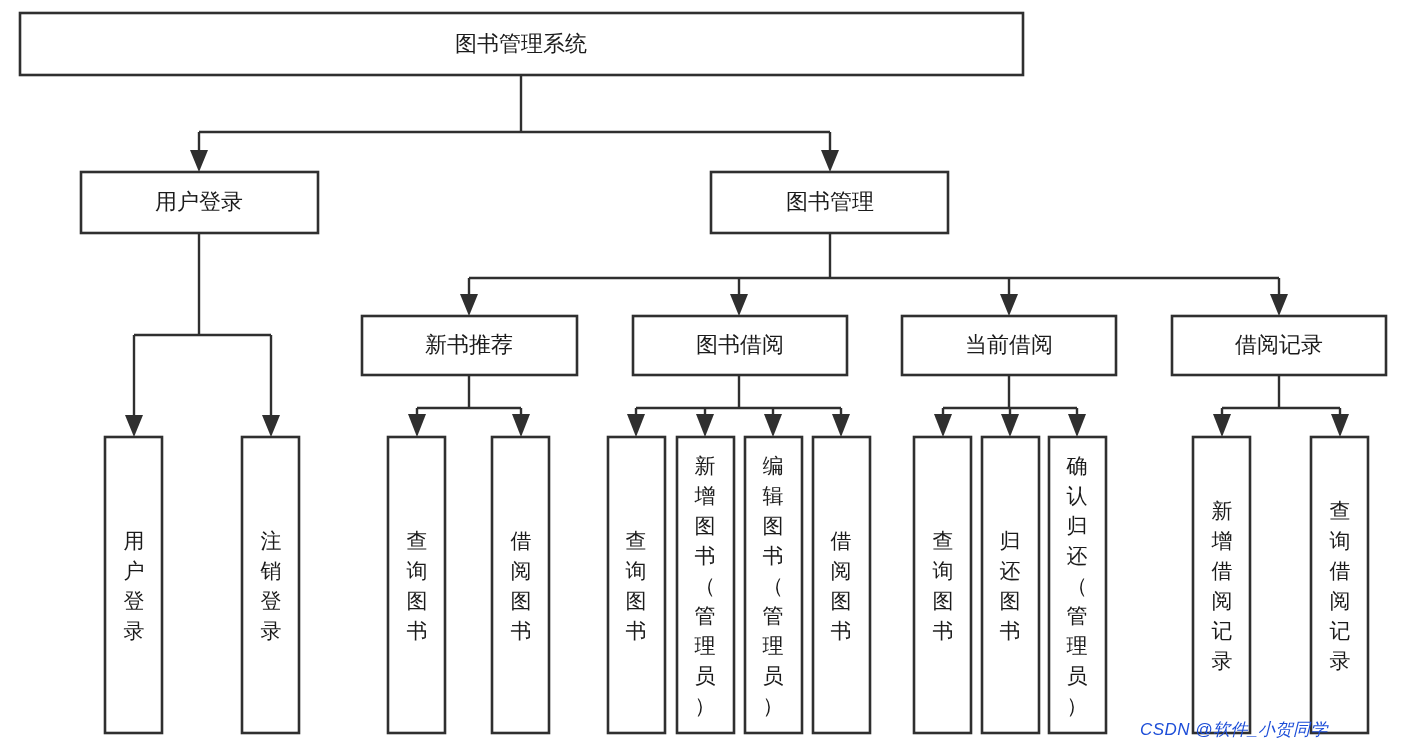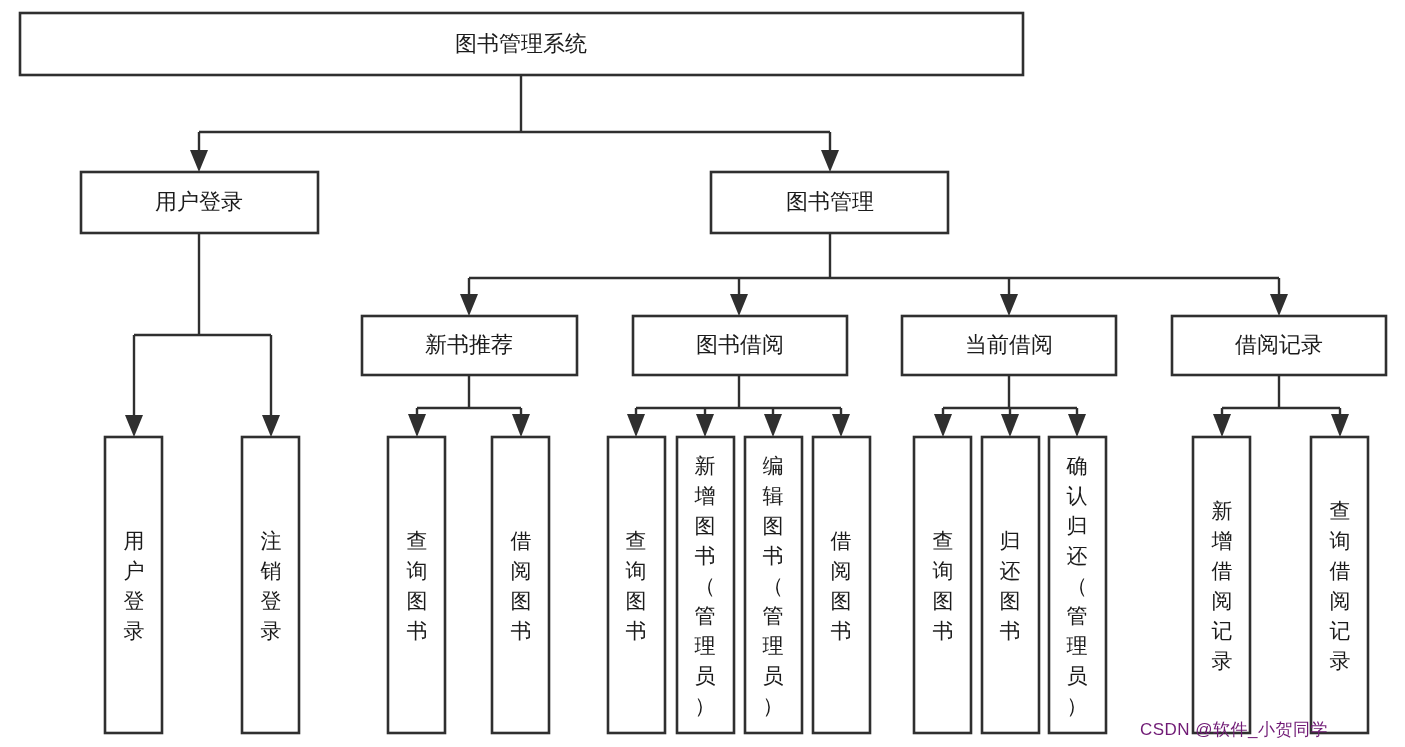--- a/index.html
+++ b/index.html
@@ -55,24 +55,25 @@
     font-size: 21px;
     fill: #1b1b1b;
     text-anchor: middle;
   }
   .watermark-text {
     position: absolute;
     right: 8px;
     bottom: 6px;
     font-family: "Liberation Sans", "DejaVu Sans", sans-serif;
     font-size: 17px;
-    color: #701a75;
+    color: #1d4ed8;
     letter-spacing: 0.5px;
     white-space: nowrap;
     user-select: none;
+    font-style: italic;
   }
 </style>
 </head>
 <body>
 
 <div id="diagram-root">
 
   <svg class="diagram-svg" viewBox="0 0 1405 747" xmlns="http://www.w3.org/2000/svg">
 
     <defs>

